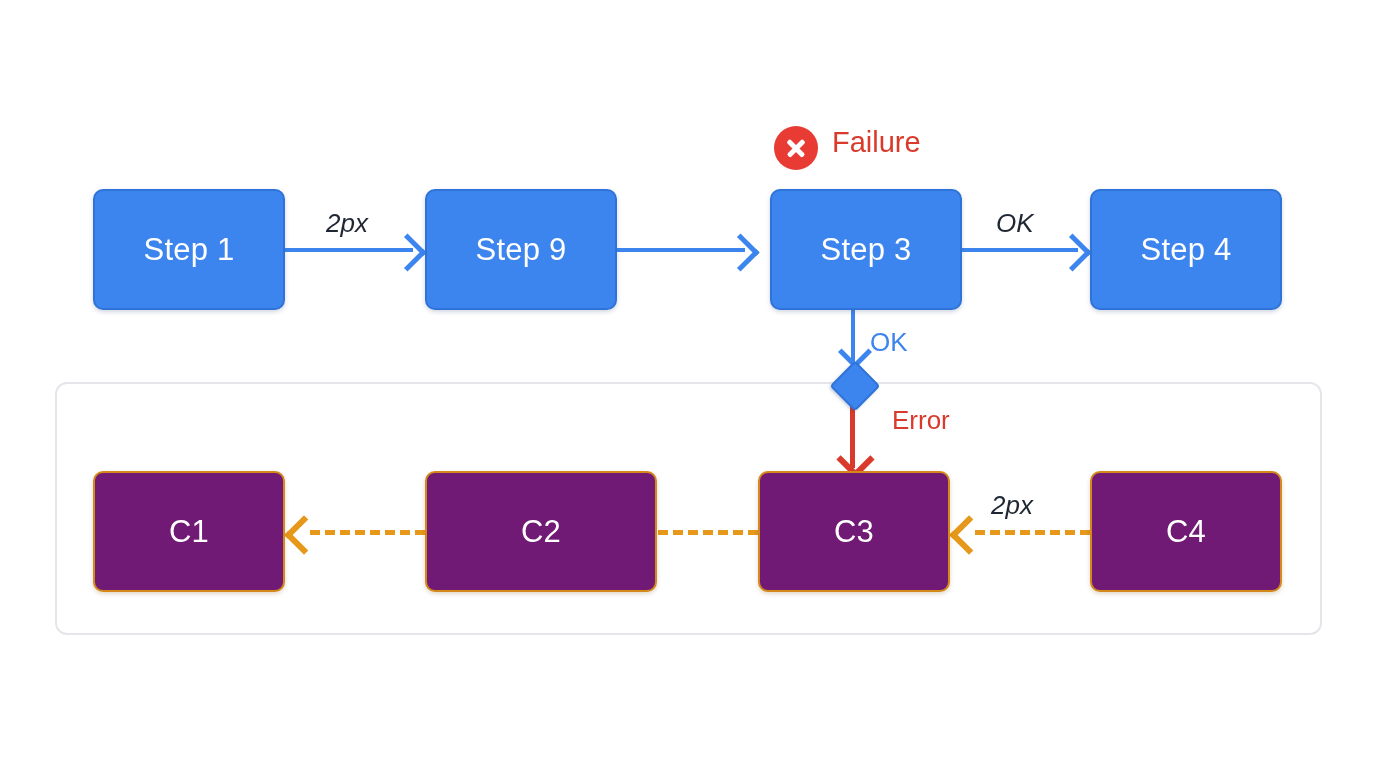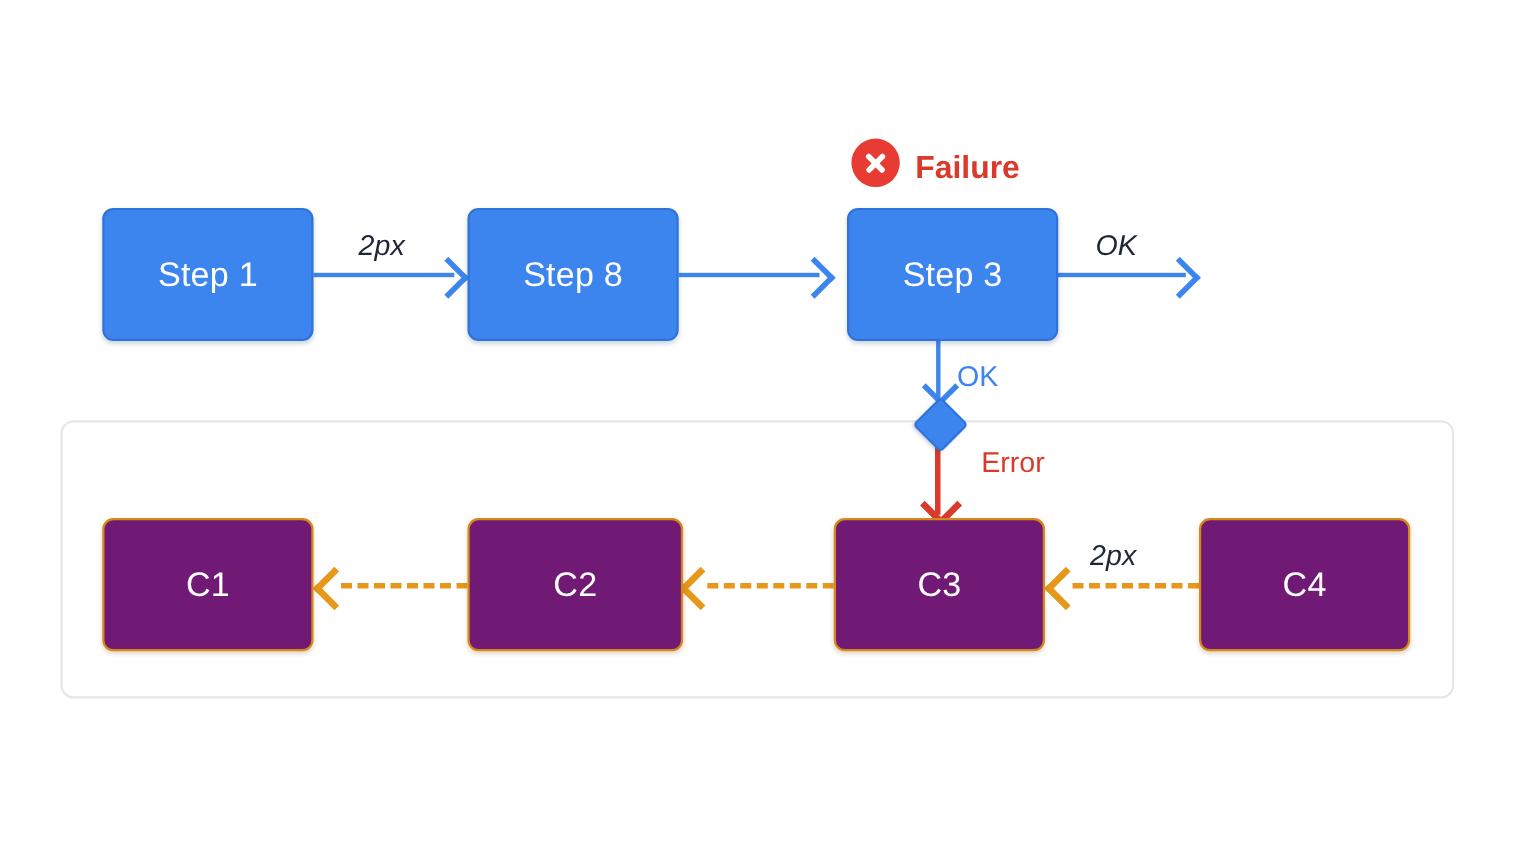--- a/index.html
+++ b/index.html
@@ -139,23 +139,22 @@
     user-select: none;
   }
   .label-dark   { color: #1e2733; font-style: italic; }
   .label-blue   { color: #3d85ee; }
   .label-red    { color: #d93a2b; }
 
   
   .badge {
     position: absolute;
     display: flex;
-    align-items: flex-end;
+    align-items: flex-start;
     z-index: 7;
-    font-weight: bold;
   }
   .badge-icon {
     width: 44px;
     height: 44px;
     border-radius: 50%;
     background: #e73b34;
     position: relative;
     flex: 0 0 auto;
   }
   .badge-icon::before,
@@ -201,27 +200,30 @@
   <div class="badge" style="left:774px; top:126px;">
     <span class="badge-icon"></span>
     <span class="badge-text">Failure</span>
   </div>
 
   <div class="node node-blue" style="left:93px; top:189px; width:192px; height:121px;">
     <span>Step 1</span>
   </div>
 
   <div class="node node-blue" style="left:425px; top:189px; width:192px; height:121px;">
-    <span>Step 8</span>
+    <span>Step 9</span>
   </div>
 
   <div class="node node-blue" style="left:758px; top:189px; width:192px; height:121px;margin-left:12px;">
     <span>Step 3</span>
   </div>
 
+  <div class="node node-blue" style="left:1090px; top:189px; width:192px; height:121px;">
+    <span>Step 4</span>
+  </div>
 
   <div class="hline-blue" style="left:285px; top:248px; width:128px;"></div>
   <div class="head-right-blue" style="left:394px; top:239px;"></div>
   <div class="edge-label label-dark" style="left:326px; top:208px;">2px</div>
 
   <div class="hline-blue" style="left:617px; top:248px; width:128px;"></div>
   <div class="head-right-blue" style="left:727px; top:239px;"></div>
 
   <div class="hline-blue" style="left:950px; top:248px; width:128px;"></div>
   <div class="head-right-blue" style="left:1059px; top:239px;"></div>
@@ -234,21 +236,21 @@
   <div class="diamond" style="left:837px; top:368px;"></div>
 
   <div class="vline-red" style="left:850px; top:404px; height:64px;"></div>
   <div class="head-down-red" style="left:842px; top:446px;"></div>
   <div class="edge-label label-red" style="left:892px; top:405px;">Error</div>
 
   <div class="node node-orange" style="left:93px; top:471px; width:192px; height:121px;">
     <span>C1</span>
   </div>
 
-  <div class="node node-orange" style="left:425px; top:471px; width:196px; height:121px;border-radius:10px;">
+  <div class="node node-orange" style="left:425px; top:471px; width:232px; height:121px;border-radius:10px;">
     <span>C2</span>
   </div>
 
   <div class="node node-orange" style="left:758px; top:471px; width:192px; height:121px;">
     <span>C3</span>
   </div>
 
   <div class="node node-orange" style="left:1090px; top:471px; width:192px; height:121px;">
     <span>C4</span>
   </div>

